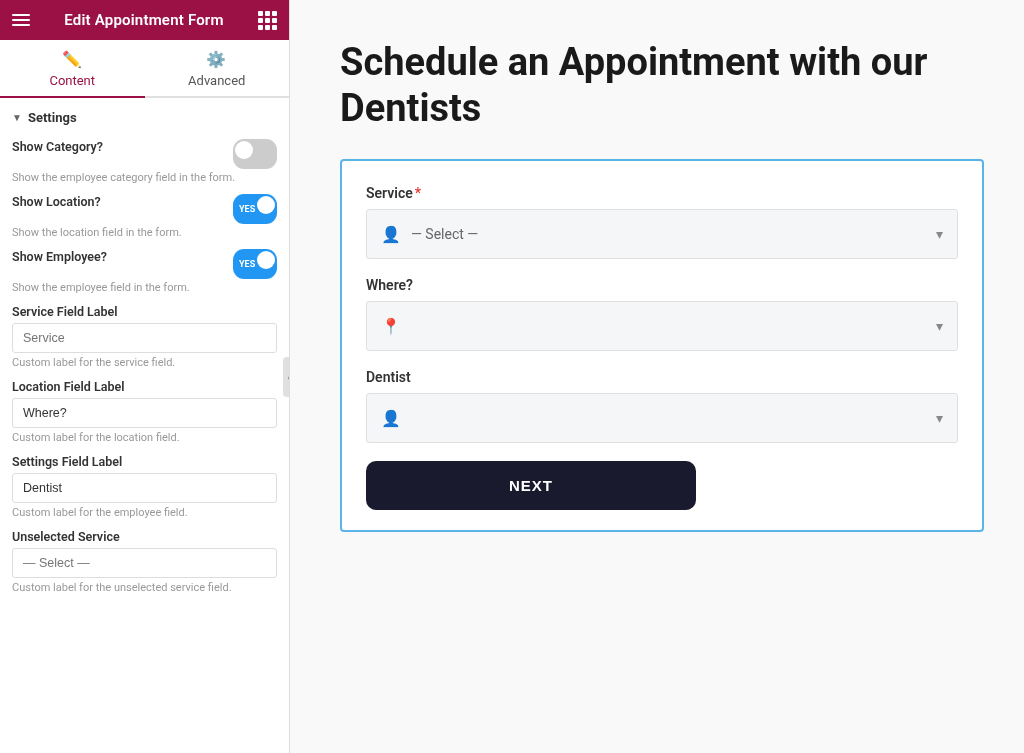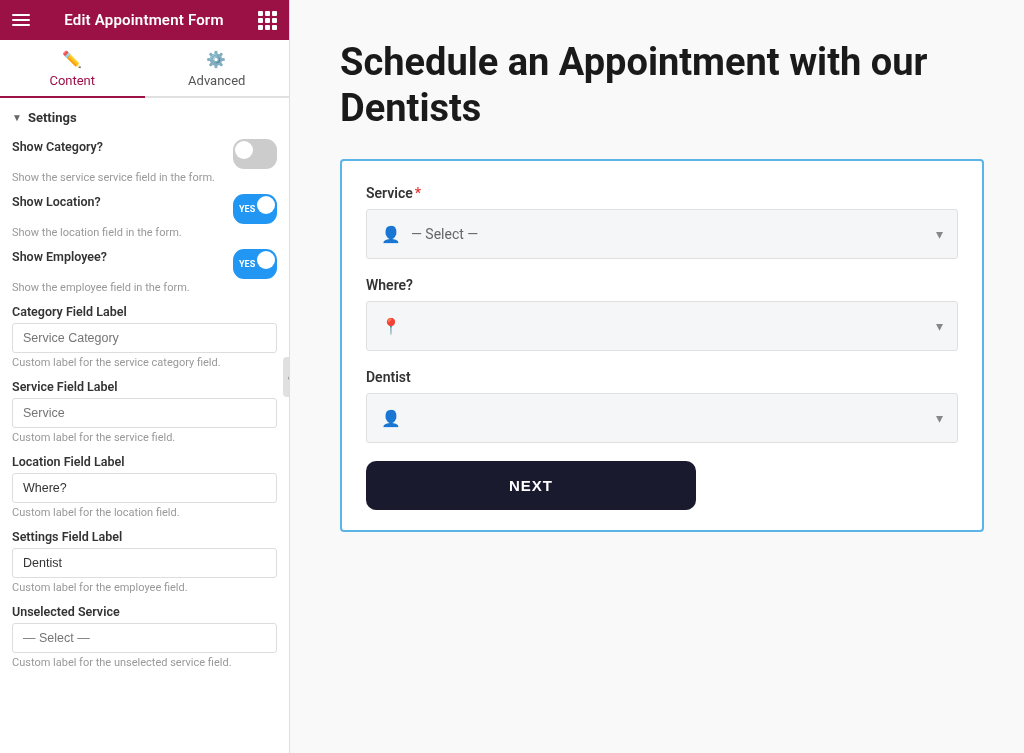--- a/index.html
+++ b/index.html
@@ -338,21 +338,21 @@
     </div>
 
     <div class="setting-row">
       <div class="setting-label-row">
         <span class="setting-label">Show Category?</span>
         <div class="toggle toggle-off">
 
           <div class="toggle-slider"></div>
         </div>
       </div>
-      <div class="setting-hint">Show the service service field in the form.</div>
+      <div class="setting-hint">Show the employee category field in the form.</div>
     </div>
 
     <div class="setting-row">
       <div class="setting-label-row">
         <span class="setting-label">Show Location?</span>
         <div class="toggle toggle-on">
 
           <div class="toggle-slider">
             <span class="toggle-label-yes">YES</span>
           </div>
@@ -367,25 +367,20 @@
         <div class="toggle toggle-on">
 
           <div class="toggle-slider">
             <span class="toggle-label-yes">YES</span>
           </div>
         </div>
       </div>
       <div class="setting-hint">Show the employee field in the form.</div>
     </div>
 
-    <div class="field-label-section">
-      <div class="field-label-title">Category Field Label</div>
-      <input class="field-input" type="text" placeholder="Service Category" style="">
-      <div class="field-hint">Custom label for the service category field.</div>
-    </div>
 
     <div class="field-label-section">
       <div class="field-label-title">Service Field Label</div>
       <input class="field-input" type="text" placeholder="Service" style="">
       <div class="field-hint">Custom label for the service field.</div>
     </div>
 
     <div class="field-label-section">
       <div class="field-label-title">Location Field Label</div>
       <input class="field-input" type="text" value="Where?" placeholder="Where?" style="">

